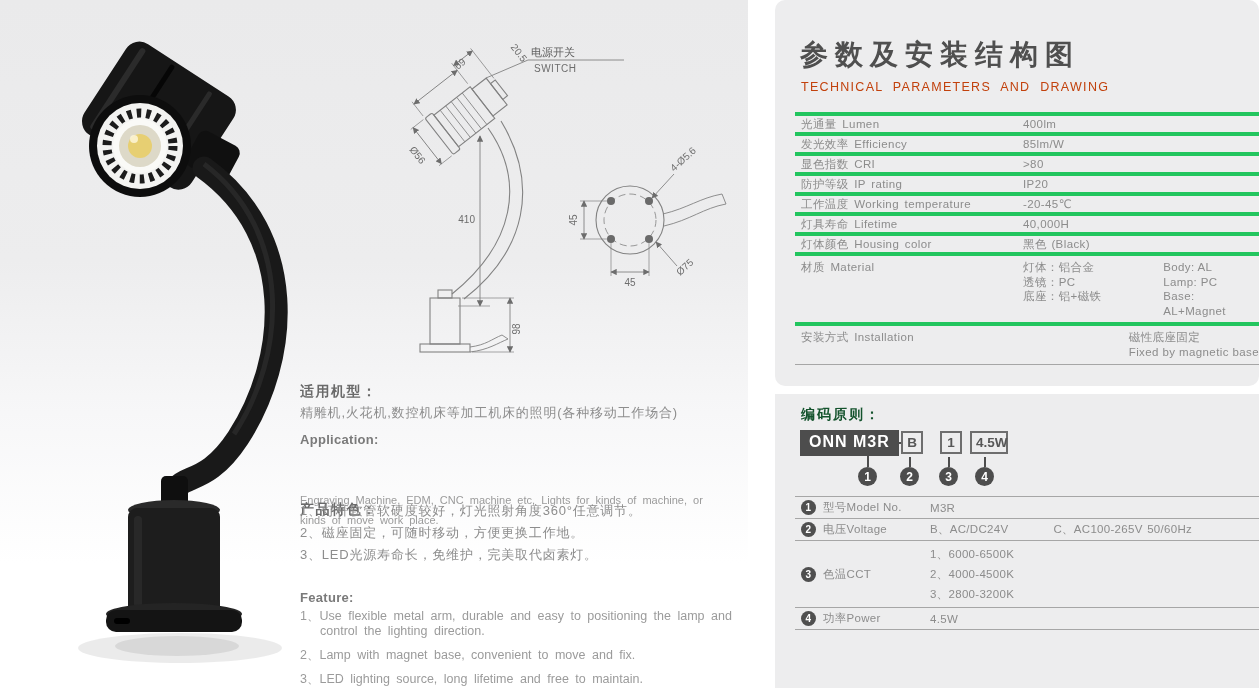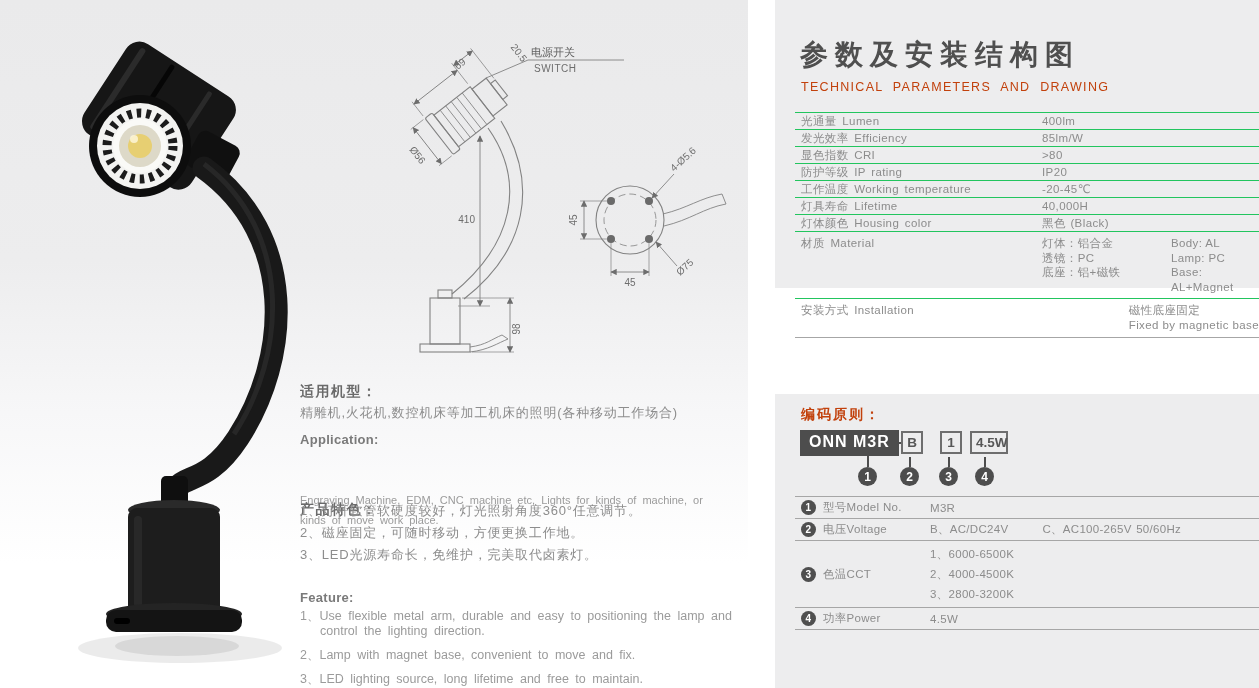--- a/index.html
+++ b/index.html
@@ -19,60 +19,60 @@
   .h-cn{font-size:14px;color:#6a6a6a;font-weight:700;letter-spacing:1.5px;}
   .h-en{font-size:13px;color:#7a7a7a;font-weight:700;letter-spacing:.3px;}
   .b-cn{font-size:13px;color:#8d8d8d;letter-spacing:.8px;}
   .b-en{font-size:11px;color:#9b9b9b;line-height:20px;word-spacing:3px;width:428px;margin-top:40px;}
   .feat-cn div{font-size:13px;color:#8d8d8d;letter-spacing:.8px;line-height:22px;}
   .feat-en{width:432px;}
   .feat-en div{font-size:12.5px;color:#9b9b9b;line-height:15px;word-spacing:3px;
                padding-left:20px;text-indent:-20px;margin-bottom:9px;}
 
   
-  .right-top{position:absolute;left:775px;top:0;width:484px;height:288px;background:#ededee;}
+  .right-top{position:absolute;left:775px;top:0;width:484px;height:386px;background:#ededee;border-radius:10px;}
   .right-bottom{position:absolute;left:775px;top:394px;width:484px;height:294px;background:#ededee;}
 
   .rp-title{position:absolute;left:25px;top:36px;font-size:28px;color:#4f4f4f;
             font-weight:600;letter-spacing:7px;white-space:nowrap;}
   .rp-sub{position:absolute;left:26px;top:80px;font-size:12.5px;color:#c2410c;
           letter-spacing:1.3px;word-spacing:5px;white-space:nowrap;}
 
   .ptable{position:absolute;left:20px;top:112px;width:464px;font-size:11.5px;color:#8c8c8c;
           border-bottom:1px solid #a6a6a6;letter-spacing:.4px;}
-  .prow{display:flex;align-items:center;border-top:1px solid #22c55e;height:16px;gap:19px;}
+  .prow{display:flex;align-items:center;border-top:4px solid #22c55e;height:16px;}
   .prow.tall{height:auto;align-items:flex-start;padding:4px 0;justify-content:space-between;}
   .plabel{width:222px;padding-left:6px;flex:none;word-spacing:2px;}
   .pvalue{word-spacing:1px;}
   .mcols{display:flex;}
   .mcol{line-height:14.5px;}
   .mcol.cn{width:142px;}
   .vlines{line-height:15px;}
 
-  .code-title{position:absolute;left:26px;top:12px;font-size:14px;color:#c2410c;
+  .code-title{position:absolute;left:26px;top:12px;font-size:14px;color:#14532d;
               font-weight:700;letter-spacing:2px;}
   .code-diagram{position:absolute;left:25px;top:36px;width:430px;height:60px;}
   .code-main{position:absolute;left:0;top:0;height:22px;background:#4d4d4d;color:#ffffff;
              font-weight:700;font-size:16px;letter-spacing:1px;padding:3px 9px 1px 9px;}
   .code-dash{position:absolute;left:91px;top:12px;width:10px;height:2px;background:#4d4d4d;}
   .code-box{position:absolute;top:1px;border:2px solid #6e6e6e;color:#575757;
             font-weight:700;font-size:13.5px;height:17px;line-height:17px;padding:1px 4px;text-align:center;}
   .stub{position:absolute;top:27px;width:2px;height:10px;background:#4d4d4d;}
   .marker{position:absolute;top:37px;width:19px;height:19px;border-radius:50%;background:#4d4d4d;
           color:#ffffff;font-size:12px;font-weight:700;display:flex;align-items:center;justify-content:center;}
 
   .ctable{position:absolute;left:20px;top:102px;width:464px;font-size:11.5px;color:#8c8c8c;
           border-bottom:1px solid #a6a6a6;letter-spacing:.3px;}
   .crow{display:flex;align-items:center;border-top:1px solid #a6a6a6;padding:3px 0;}
   .clab{width:129px;padding-left:6px;flex:none;display:flex;align-items:center;gap:7px;}
   .badge{width:15px;height:15px;border-radius:50%;background:#4f4f4f;color:#fff;flex:none;
          font-size:10px;font-weight:700;display:flex;align-items:center;justify-content:center;}
   .cval{word-spacing:1px;}
   .cval-multi{line-height:20px;}
-  .vpair{display:flex;gap:34px;}
+  .vpair{display:flex;gap:45px;}
 </style>
 </head>
 <body>
 
 <div class="canvas">
 
   <div class="left-panel">
 
     <svg class="photo-svg" width="320" height="650" viewBox="0 0 320 650">
       <g>

